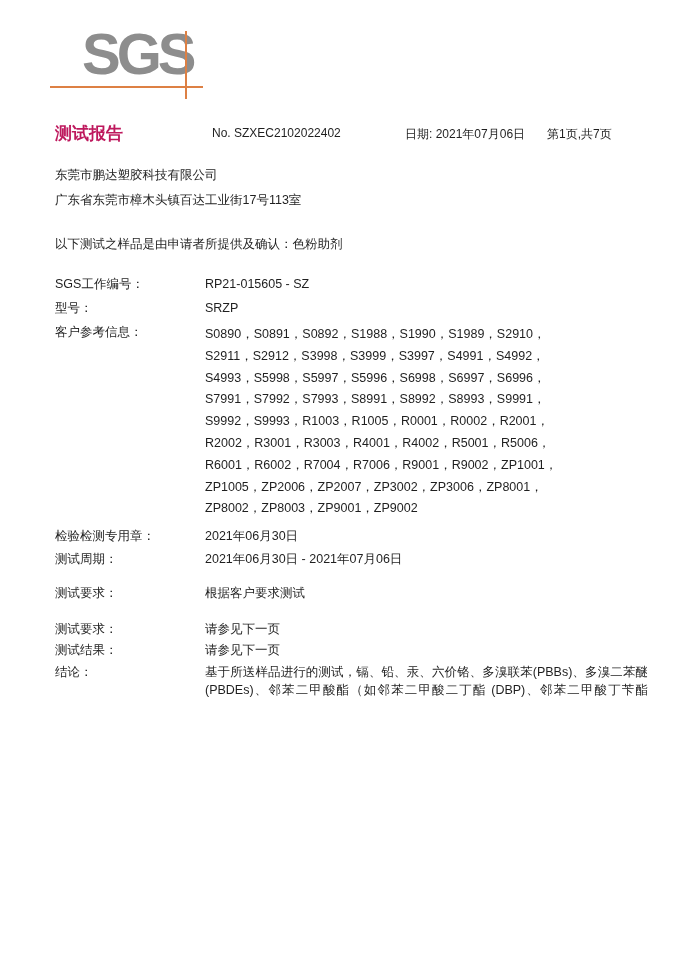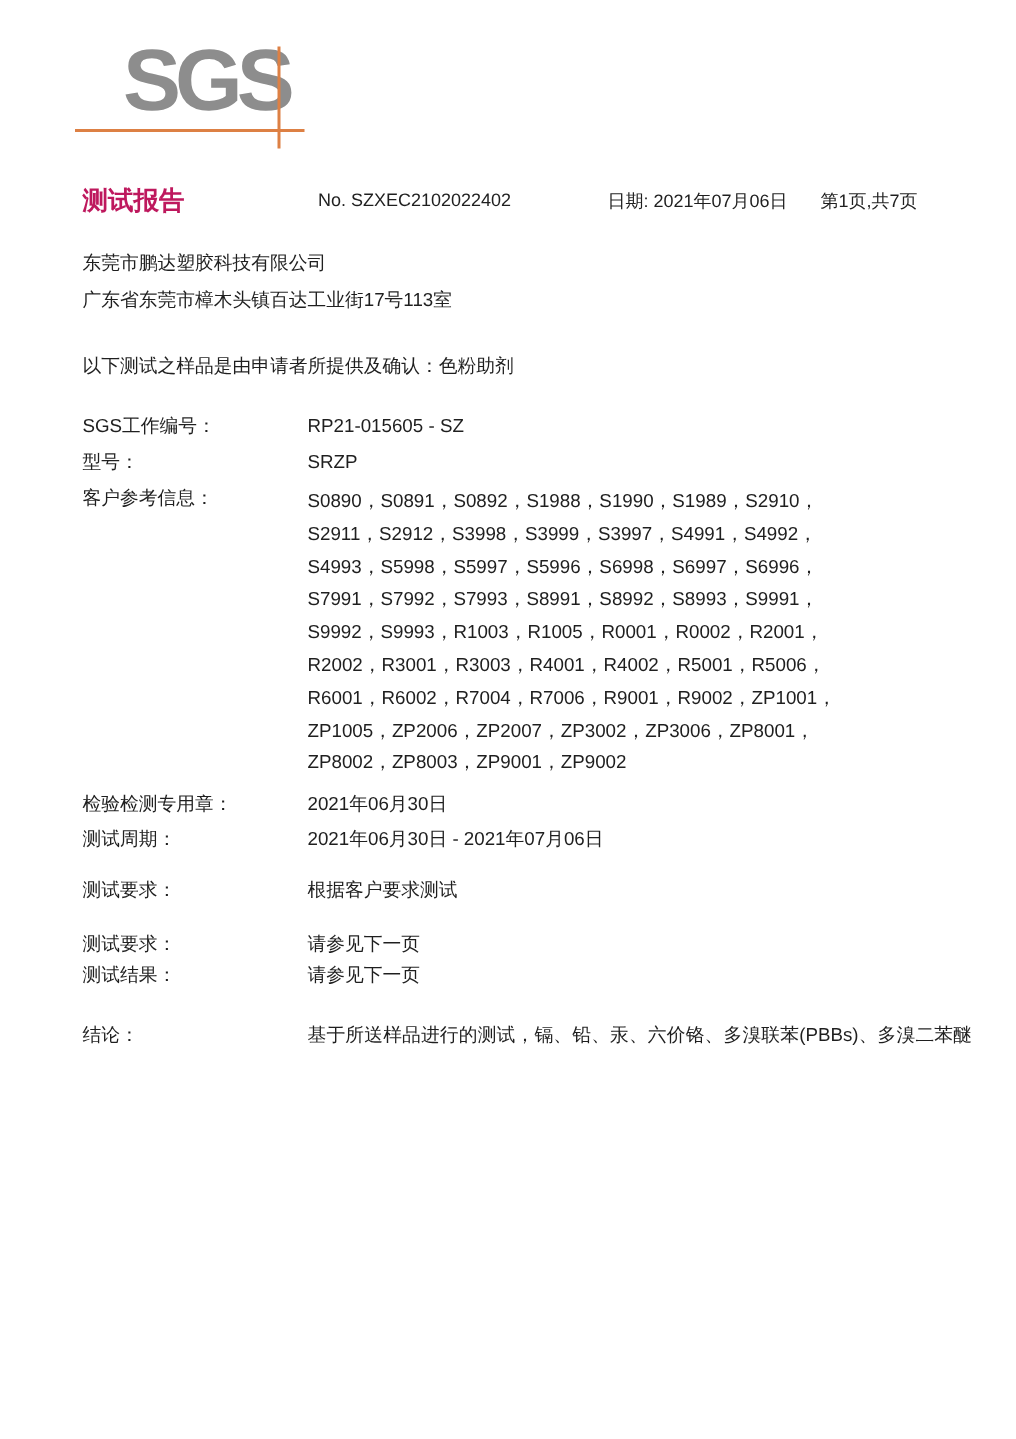--- a/index.html
+++ b/index.html
@@ -26,21 +26,21 @@
   .fields{position:absolute;left:55px;top:276px;width:593px;font-size:12.5px;}
   .frow{display:flex;align-items:flex-start;margin-bottom:7px;}
   .flabel{width:150px;flex:0 0 150px;line-height:17px;}
   .fvalue{flex:1;line-height:17px;}
   .frow.refs{margin-bottom:8px;}
   .refs .ref-line{line-height:21.8px;}
   .frow.received{margin-bottom:6px;}
   .frow.period{margin-bottom:17px;}
   .frow.requirement{margin-bottom:19px;}
   .frow.method{margin-bottom:4px;}
-  .frow.result{margin-bottom:23px;}
+  .frow.result{margin-bottom:5px;}
   .frow.conclusion .fvalue{line-height:17.5px;text-align:justify;}
 
   
   .company-lines{position:absolute;left:28px;top:926px;line-height:8.5px;}
   .company-lines .l1{font-size:7.2px;color:#8f8f8f;}
   .company-lines .l2{font-size:6.4px;color:#b3b3b3;}
 
   .stamp{position:absolute;left:52px;top:846px;width:118px;height:110px;opacity:.88;}
   .stamp-circle{fill:none;stroke:#d23c26;stroke-width:2.6px;}
   .ring-text{font-size:9px;fill:#d23c26;letter-spacing:1.6px;font-weight:700;}

